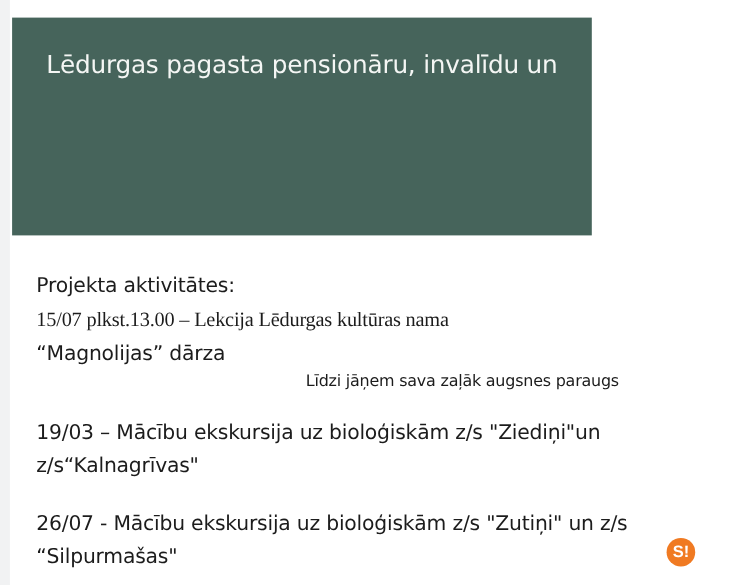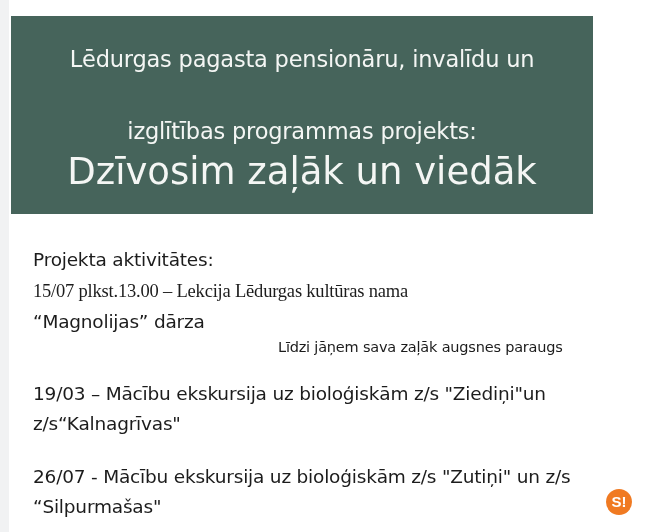--- a/index.html
+++ b/index.html
@@ -7,21 +7,21 @@
     width: 663px; height: 532px; overflow: hidden; position: relative;
     background: #ffffff;
     font-family: "DejaVu Sans", sans-serif;
     color: #1a1a1a;
   }
   .left-strip {
     position: absolute; left: 0; top: 0; width: 9px; height: 532px;
     background: #f1f2f3;
   }
   .banner {
-    position: absolute; left: 11px; top: 16px; width: 582px; height: 198px;
+    position: absolute; left: 11px; top: 16px; width: 527px; height: 198px;
     background: #46645b;
     color: #f4f6f4;
     text-align: center;
   }
   .banner .line {
     position: absolute; left: 0; width: 100%;
     font-size: 22.5px; letter-spacing: -0.2px; white-space: nowrap;
   }
   .banner .l1 { top: 30px; }
   .banner .l2 { top: 66px; }
@@ -49,22 +49,20 @@
     margin-top: 47px;
   }
 </style>
 </head>
 <body>
 
 <div class="left-strip"></div>
 
 <div class="banner">
   <div class="line l1">Lēdurgas pagasta pensionāru, invalīdu un</div>
-  <div class="line l3">izglītības programmas projekts:</div>
-  <div class="title">Dzīvosim zaļāk un viedāk</div>
 </div>
 
 <div class="txt" style="left:33px; top:249px;">Projekta aktivitātes:</div>
 
 <div class="txt" style="left:33px; top:281px;font-family:Liberation Serif, serif;">15/07 plkst.13.00 –  Lekcija Lēdurgas kultūras nama</div>
 <div class="txt" style="left:33px; top:311px;">“Magnolijas” dārza</div>
 <div class="txt note" style="left:278px; top:339px;">Līdzi jāņem sava zaļāk augsnes paraugs</div>
 
 <div class="txt" style="left:33px; top:383px;">19/03 – Mācību ekskursija uz bioloģiskām z/s "Ziediņi"un</div>
 <div class="txt" style="left:33px; top:413px;"> z/s“Kalnagrīvas"</div>

